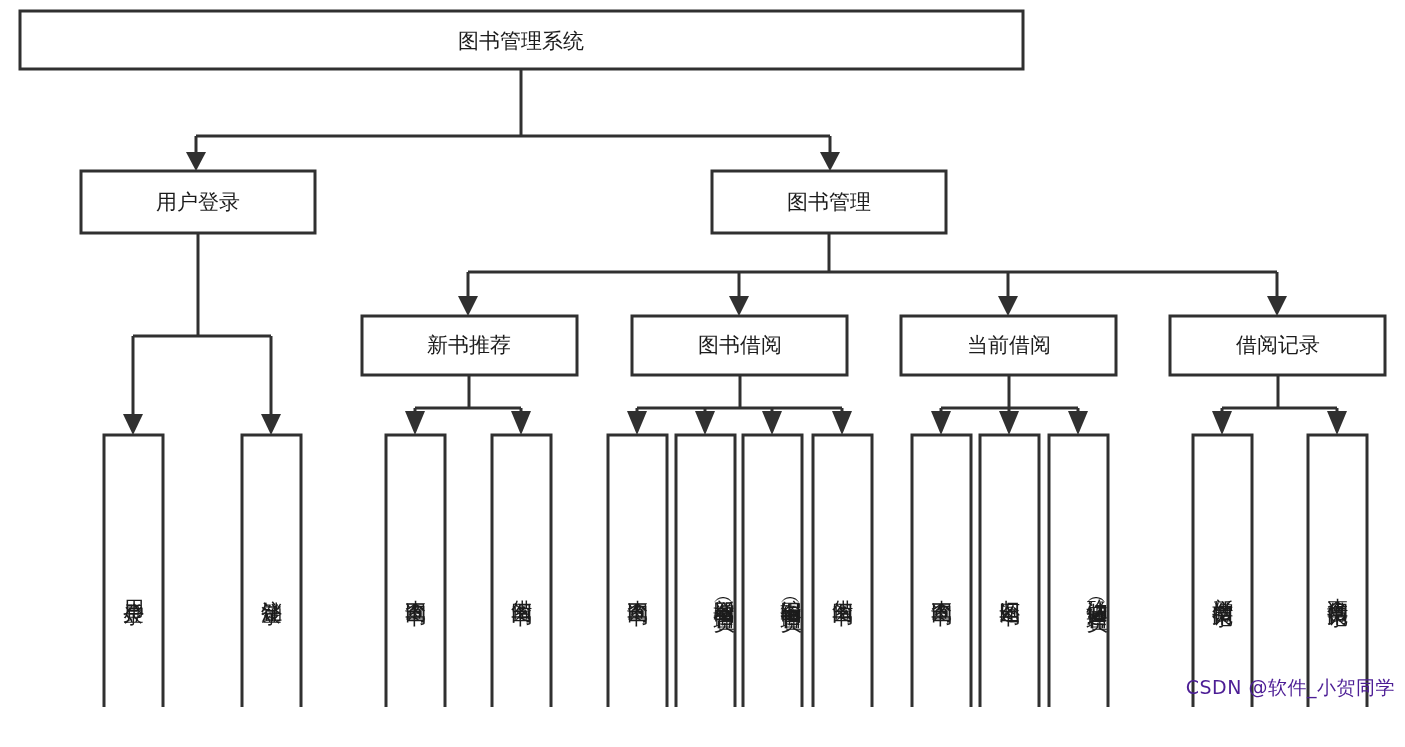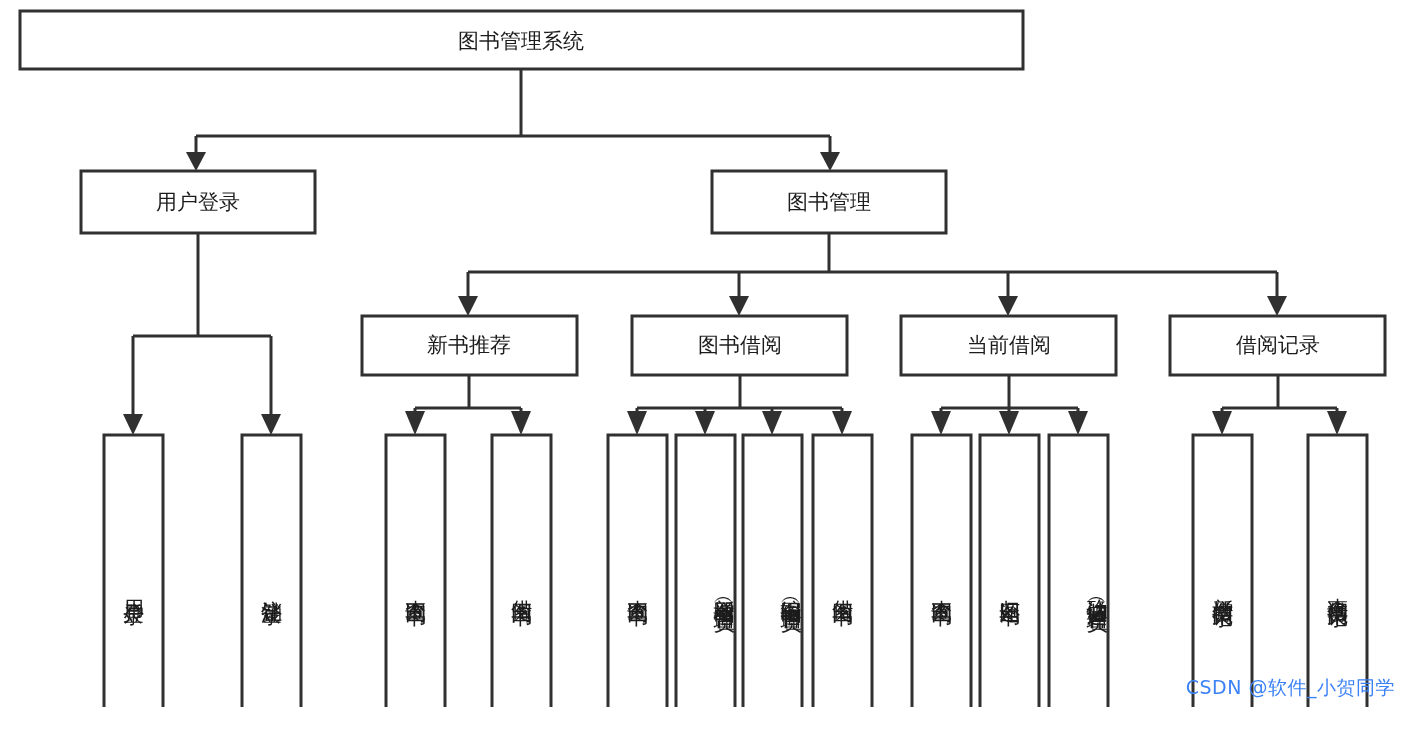--- a/index.html
+++ b/index.html
@@ -62,21 +62,21 @@
     align-items: center;
     justify-content: center;
     pointer-events: none;
   }
   .watermark {
     position: absolute;
     right: 10px;
     bottom: 6px;
     font-family: "DejaVu Sans", "Liberation Sans", sans-serif;
     font-size: 19px;
-    color: #3b82f6;
+    color: #4c1d95;
     letter-spacing: 0.5px;
     white-space: nowrap;
   }
 </style>
 </head>
 <body>
 
 <div id="diagram-root">
 
   <svg id="flow" viewBox="0 0 1405 747">

